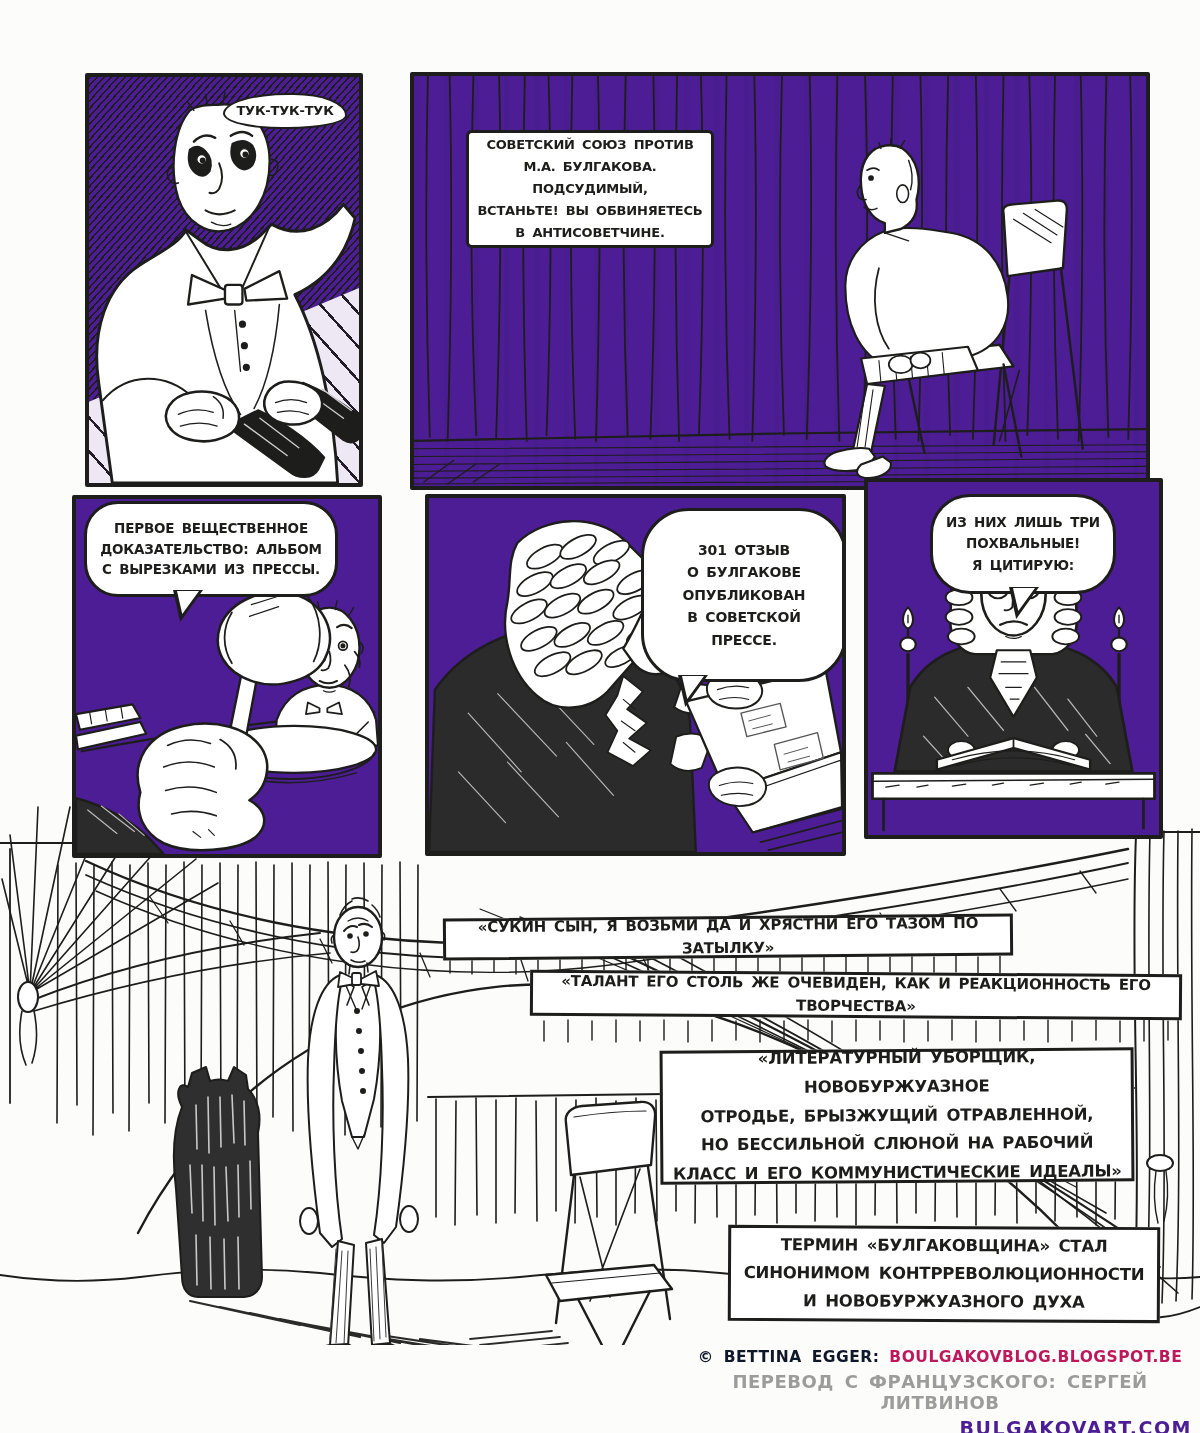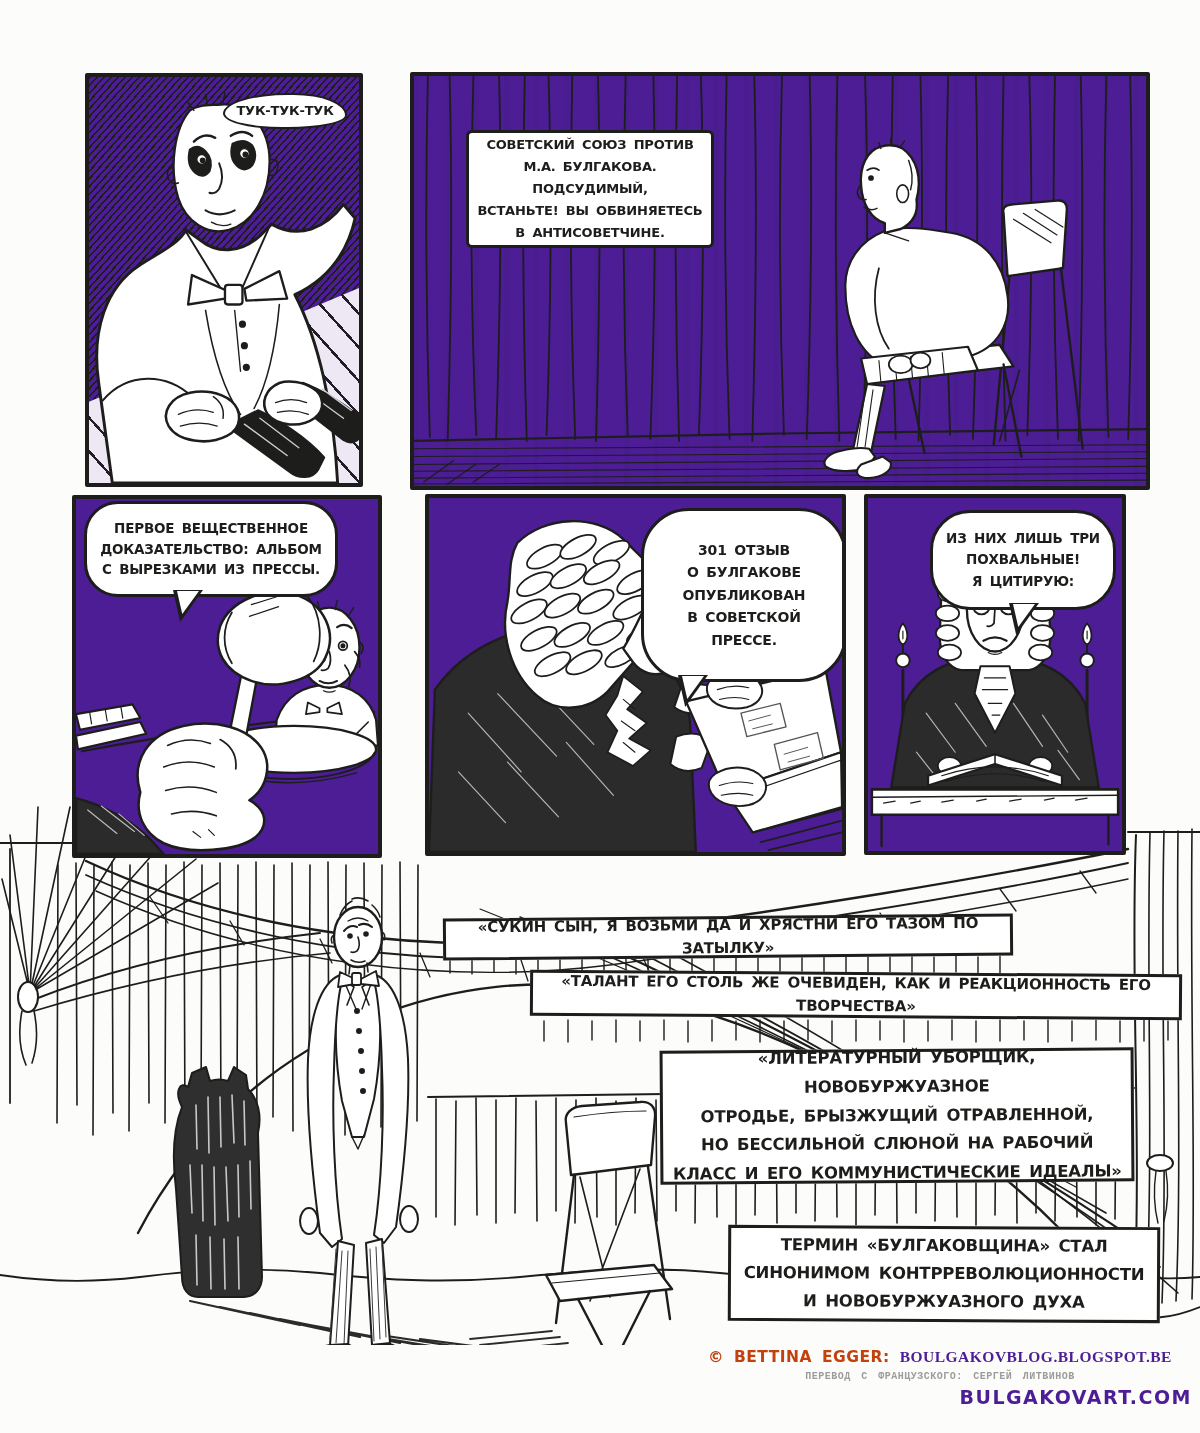--- a/index.html
+++ b/index.html
@@ -27,23 +27,23 @@
   .bubble{z-index:4;}
   .qbox{z-index:5;}
 
   .tail-b,.tail-w{position:absolute;}
   .tail-b{width:30px;height:32px;background:#1d1d1b;clip-path:polygon(0 0,100% 0,24% 100%);}
   .tail-w{width:22px;height:23px;background:#fff;clip-path:polygon(0 0,100% 0,24% 100%);}
 
   .credits{position:absolute;left:688px;top:1348px;width:504px;z-index:6;
            font-weight:bold;text-align:center;letter-spacing:0.5px;word-spacing:4px;}
   .credits .l1{font-size:15.5px;}
-  .credits .l1 .author{color:#c2410c;}
-  .credits .l1 .blog{color:#4c1d95;font-family:Liberation Serif, serif;}
-  .credits .l2{font-size:10px;color:#9c9c9c;margin-top:5px;font-family:Liberation Mono, monospace;}
+  .credits .l1 .author{color:#0f172a;}
+  .credits .l1 .blog{color:#be185d;}
+  .credits .l2{font-size:18px;color:#9c9c9c;margin-top:5px;}
   .credits .l3{font-size:19px;color:#4c1d95;text-align:right;margin-top:4px;letter-spacing:1.5px;}
 
   svg *{vector-effect:none;}
 </style>
 </head>
 <body>
 
 <div id="page">
 
   <svg class="stage" viewBox="0 0 1200 540" preserveAspectRatio="none">
@@ -335,21 +335,21 @@
       <span>301 ОТЗЫВ
 О БУЛГАКОВЕ
 ОПУБЛИКОВАН
 В СОВЕТСКОЙ
 ПРЕССЕ.</span>
       <div class="tail-b" style="bottom:-28px;left:34px;"></div>
       <div class="tail-w" style="bottom:-20px;left:38px;"></div>
     </div>
   </div>
 
-  <div class="panel" style="left:864px;top:494px;width:262px;height:361px;">
+  <div class="panel" style="left:864px;top:478px;width:299px;height:361px;">
     <svg viewBox="0 0 262 361" preserveAspectRatio="none">
       <g stroke="#1d1d1b" fill="none" stroke-width="2.2" stroke-linecap="round" stroke-linejoin="round">
 
         <path stroke-width="3" d="M36,298 L36,176 M226,298 L226,176"></path>
         <circle cx="36" cy="166" r="7" fill="#fff" stroke-width="2"></circle>
           <circle cx="226" cy="166" r="7" fill="#fff" stroke-width="2"></circle>
         <path stroke-width="2" d="M36,150 L36,159 M226,150 L226,159"></path>
         <path d="M36,128 C42,136 42,146 36,150 C30,146 30,136 36,128 Z M226,128 C232,136 232,146 226,150 C220,146 220,136 226,128 Z" fill="#fff" stroke-width="1.8"></path>
         <path stroke-width="1.2" d="M36,136 l0,8 M226,136 l0,8"></path>
 

